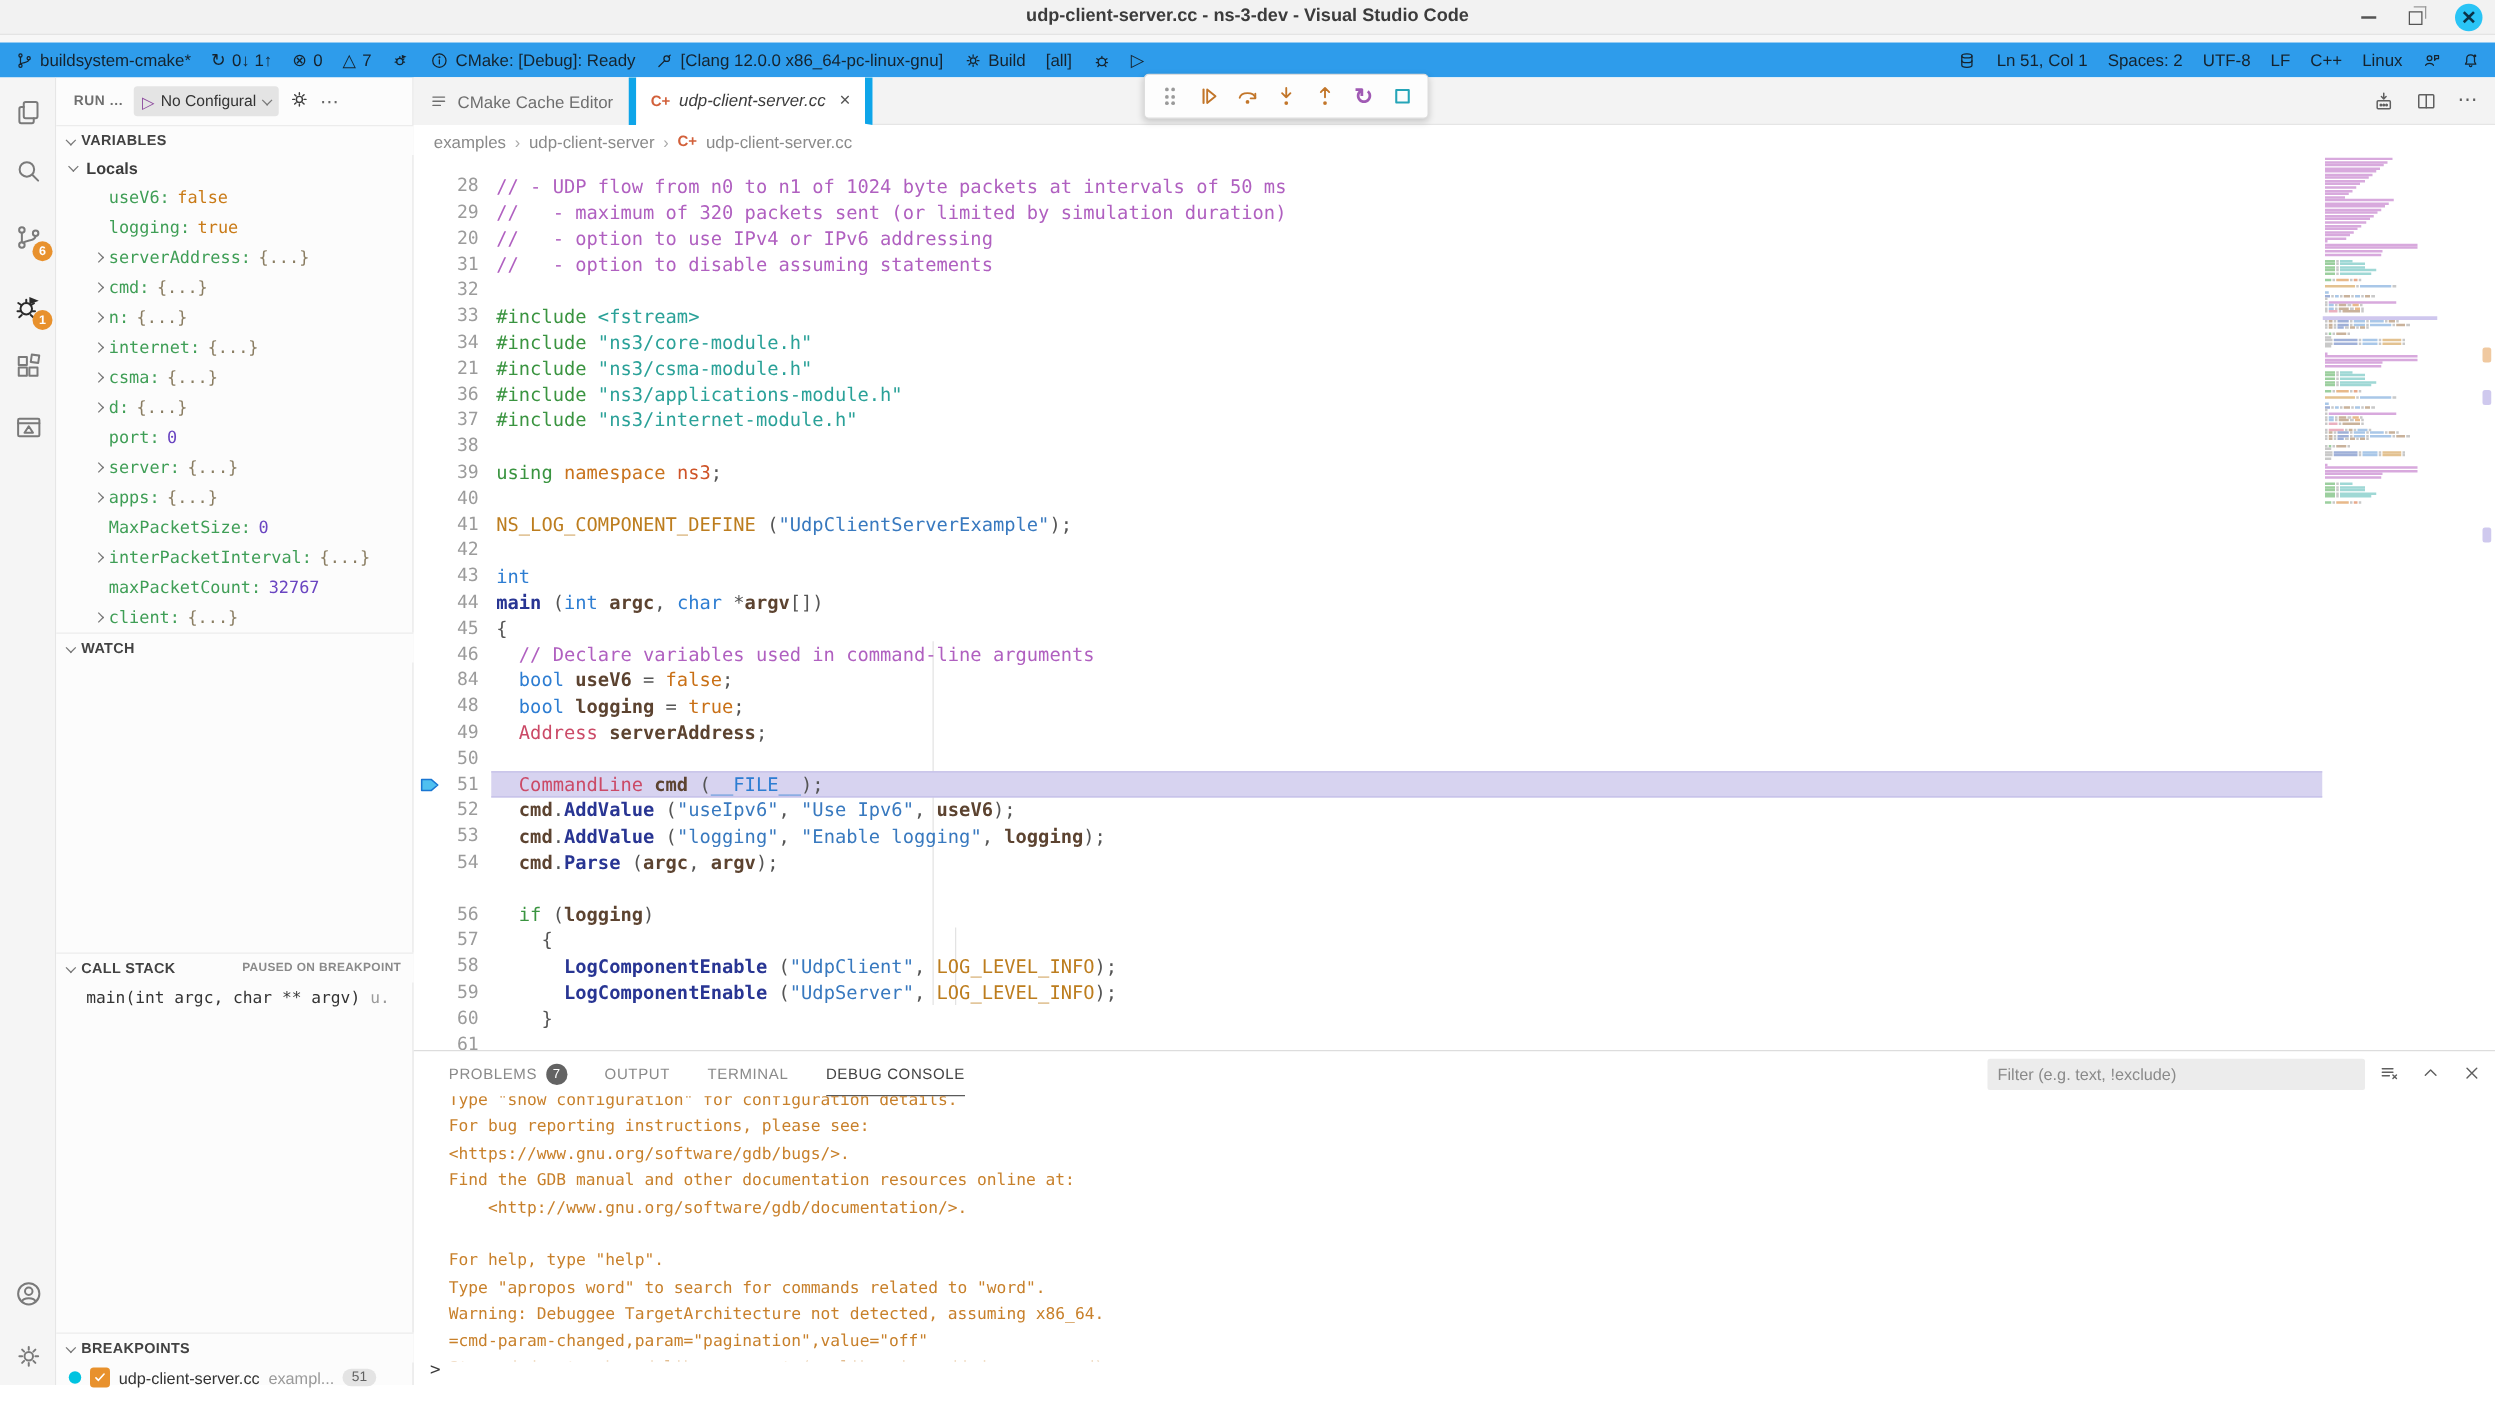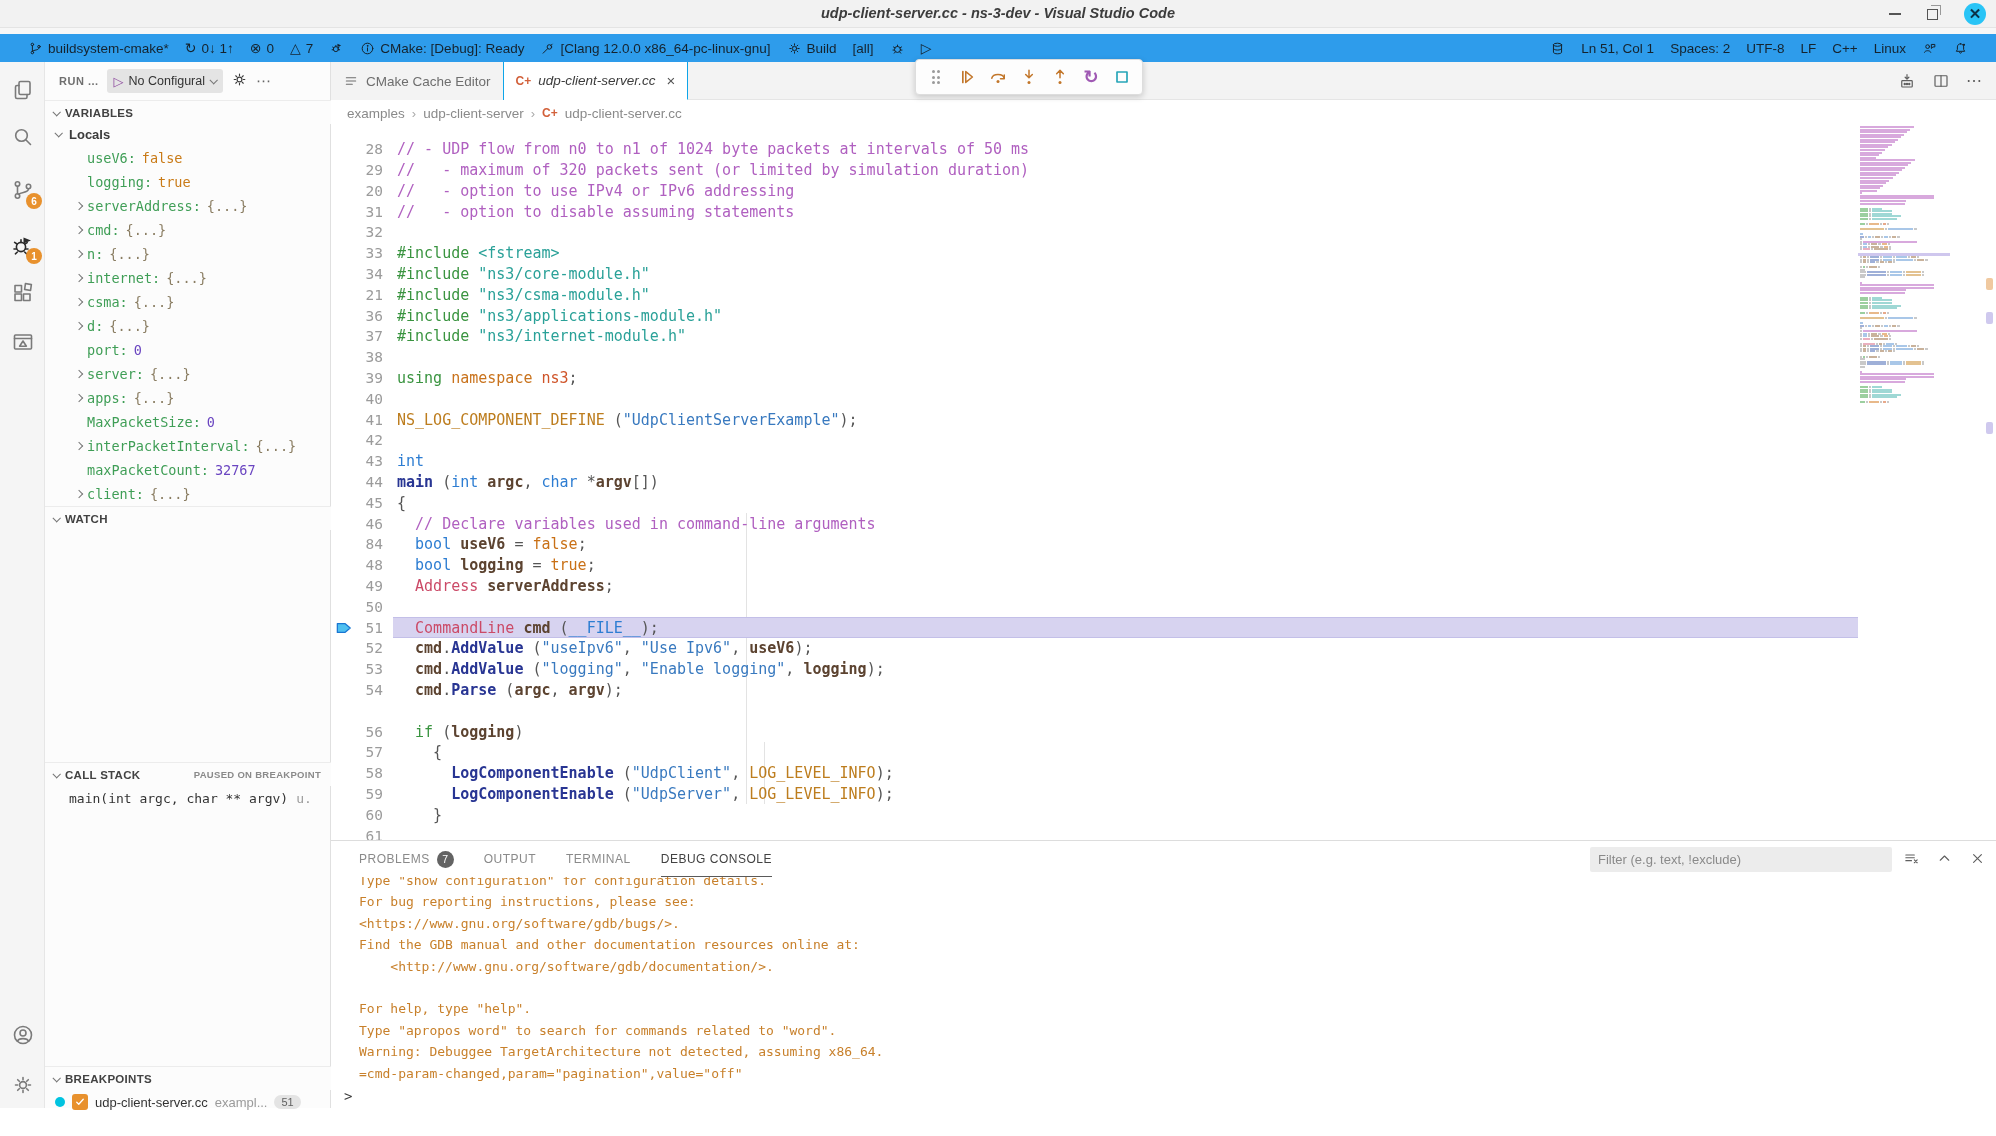--- a/index.html
+++ b/index.html
@@ -5,21 +5,21 @@
   * { margin:0; padding:0; box-sizing:border-box; }
   html,body { width:1996px; height:1136px; overflow:hidden; background:#fff;
     font-family:"Liberation Sans", sans-serif; -webkit-font-smoothing:antialiased; }
   .abs { position:absolute; }
   #app { position:relative; width:1996px; height:1136px; background:#fff; }
 
   
   #titlebar { left:0; top:0; width:1996px; height:28px; background:#f2f2f2;
     border-bottom:1px solid #e4e4e4; }
   #window-title { width:100%; text-align:center; line-height:27px; font-size:14.5px;
-    font-weight:bold; color:#3c3c3c;font-style:italic; }
+    font-weight:bold; color:#3c3c3c; }
   .win-controls { right:10px; top:0; height:28px; display:flex; align-items:center; gap:26px; }
   .win-min { width:12px; height:2px; background:#555; }
   .win-max { width:11px; height:11px; border:1.5px solid #555; position:relative; background:#f2f2f2;}
   .win-max:before { content:""; position:absolute; left:3px; top:-5px; width:9px; height:9px;
     border:1.5px solid #999; border-left:none; border-bottom:none; }
   .win-close { width:22px; height:22px; border-radius:50%; background:var(--close-bg,#29c4f6);
     color:#0b3347; display:flex; align-items:center; justify-content:center;
     font-size:15px; font-weight:bold; }
 
   
@@ -77,21 +77,21 @@
     display:flex; align-items:center; justify-content:center; }
   .bp-path { color:#9a9a9a; }
   .bp-line-badge { background:#e4e4e4; color:#616161; border-radius:7px; font-size:11px;
     padding:1px 7px; }
 
   
   #editor-group { left:331px; top:62px; width:1665px; height:778px; background:#fff; }
   #tabbar { left:0; top:0; width:1665px; height:38px; background:#f3f3f3;
     border-bottom:1px solid #e5e5e5; display:flex; }
   .tab { height:38px; display:flex; align-items:center; gap:7px; padding:0 12px;
-    border-right:1px solid #0ea5e9; font-size:13.5px; color:#6e6e6e; background:#f3f3f3;text-align:center; }
+    border-right:6px solid #0ea5e9; font-size:13.5px; color:#6e6e6e; background:#f3f3f3;text-align:center; }
   .tab.active { background:#fff; color:#3c3c3c; border-bottom:1px solid #fff; }
   .tab .close-x { color:#555; font-size:15px; margin-left:4px; }
   .cpp-badge { color:#d2603a; font-weight:bold; font-size:12px; font-style:normal; }
   .tab.italic .tab-label { font-style:italic; }
   #editor-actions { right:14px; top:0; height:38px; display:flex; align-items:center; gap:16px;
     color:#5f5f5f; }
   #breadcrumbs { left:0; top:38px; width:1665px; height:26px; display:flex; align-items:center;
     gap:7px; padding-left:16px; font-size:13.5px; color:#8a8a8a; background:#fff; }
   #breadcrumbs .sep { color:#aaa; font-size:13px; }
 
@@ -149,21 +149,21 @@
   #console-clip { left:0px; top:36px; width:1640px; height:212px; overflow:hidden; }
   .console-line { position:absolute; left:28px; height:21.4px; line-height:21.4px;
     font-family:"DejaVu Sans Mono",monospace; font-size:13px; color:var(--console-orange,#c8802b);
     white-space:pre; }
   #console-prompt { left:13px; bottom:4px; font-family:"DejaVu Sans Mono",monospace;
     font-size:14px; color:#3c3c3c; }
 
   
   #statusbar { left:0; top:1108px; width:1996px; height:28px; background:var(--status-bg,#2e9ceb);
     color:#15232e; display:flex; align-items:center; justify-content:space-between;
-    padding:0 28px; font-size:13.5px; }
+    padding:0 12px; font-size:13.5px; }
   .sb-group { display:flex; align-items:center; gap:16px; }
   .sb-item { display:flex; align-items:center; gap:5px; white-space:nowrap; }
   .sb-icon svg { display:block; }
   .uni { font-size:14px; line-height:1; }
 </style>
 </head>
 <body>
 
 <div id="app">
 

